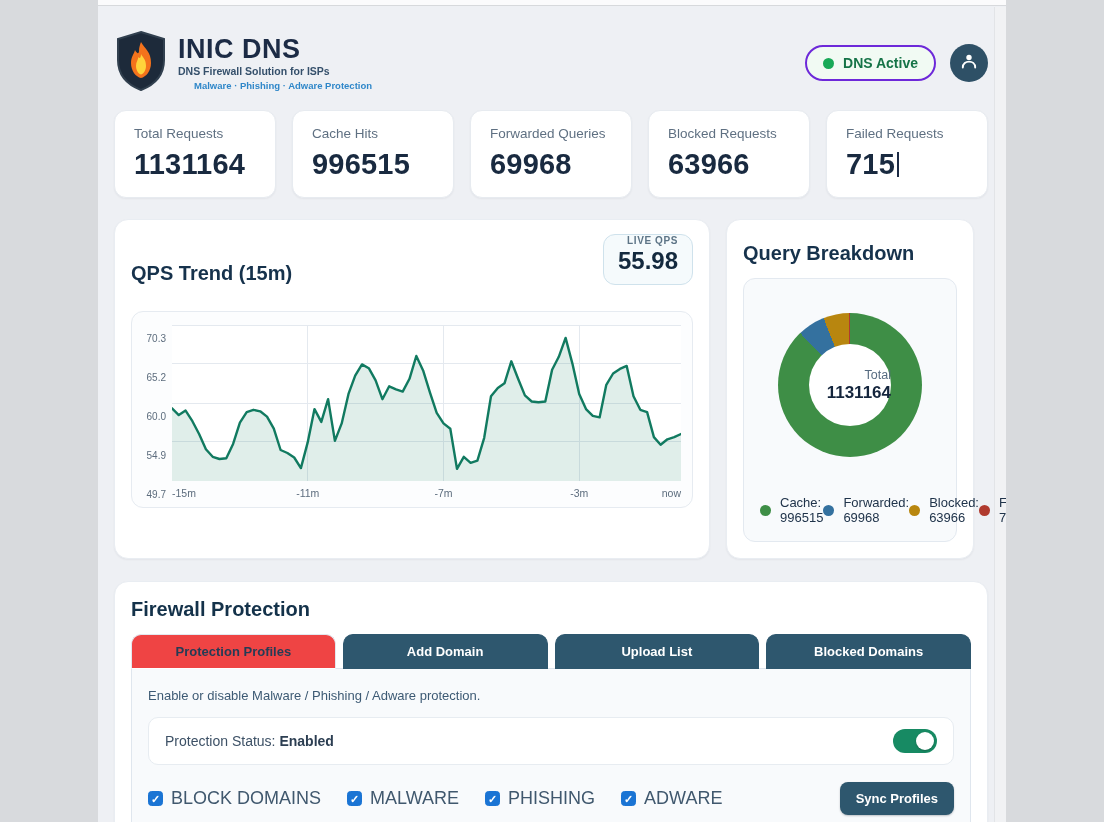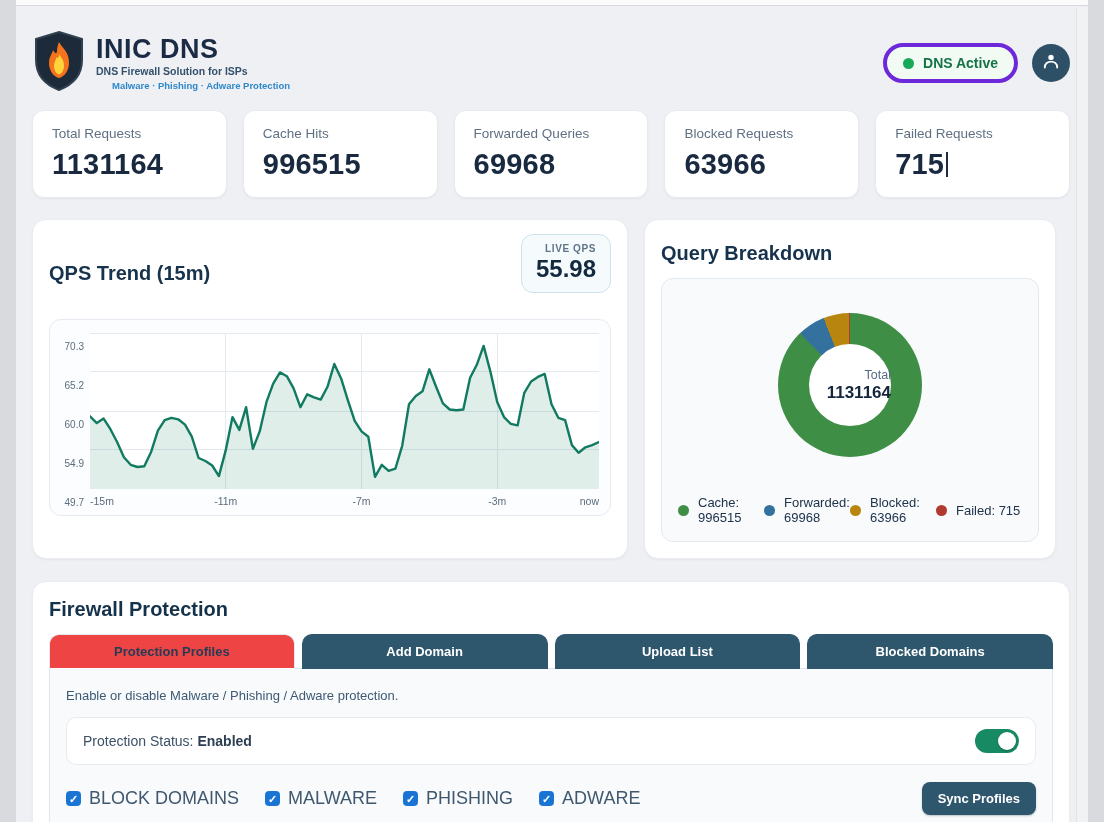--- a/index.html
+++ b/index.html
@@ -1,50 +1,50 @@
 <!DOCTYPE html>
 <html><head>
 <meta charset="utf-8">
 <style>
   * { margin:0; padding:0; box-sizing:border-box; }
   body { background:#d8dadd; font-family:"Liberation Sans", sans-serif; }
-  .screen { width:1072px; height:822px; position:relative; background:#eef0f4; overflow:hidden; margin:0 auto; }
+  .screen { width:908px; height:822px; position:relative; background:#eef0f4; overflow:hidden; margin:0 auto; }
   .top-strip { height:6px; background:#fbfbfc; border-bottom:1px solid #d7d9dc; }
   .scroll-strip { position:absolute; right:0; top:7px; bottom:0; width:12px; background:#f1f2f4; border-left:1px solid #e2e4e7; }
   .content { margin:0 18px 0 16px; }
 
   
   .header { display:flex; justify-content:space-between; align-items:center; padding-top:24px; }
   .logo { display:flex; align-items:center; gap:10px; }
   .logo-text .title { font-size:27px; font-weight:800; color:#1c2b45; letter-spacing:0.5px; line-height:1.05; }
   .logo-text .subtitle { font-size:10.5px; font-weight:700; color:#35506b; margin-top:2px; }
   .logo-text .tagline { font-size:9.5px; font-weight:700; color:#2f87c9; margin-top:3px;margin-left:16px; }
   .header-right { display:flex; align-items:center; gap:14px; }
-  .status-badge { display:flex; align-items:center; gap:9px; background:#f1faf3; border:4px solid #6d28d9; border-radius:999px; padding:8px 16px; color:#157347; font-size:14px; font-weight:700; }
+  .status-badge { display:flex; align-items:center; gap:9px; background:#f1faf3; border:2px solid #6d28d9; border-radius:999px; padding:8px 16px; color:#157347; font-size:14px; font-weight:700; }
   .status-dot { width:11px; height:11px; border-radius:50%; background:#18a957; }
   .avatar { width:38px; height:38px; border-radius:50%; background:#2e5066; display:flex; align-items:center; justify-content:center; cursor:pointer; }
 
   
   .stats-row { display:flex; gap:16px; margin-top:14px; }
   .stat-card { flex:1; background:#fff; border:1px solid #e7ebf0; border-radius:12px; padding:15px 19px; box-shadow:0 1px 2px rgba(16,24,40,.05); height:88px; }
   .stat-label { font-size:13.5px; color:#5f7082; }
   .stat-value { font-size:29px; font-weight:700; color:#192a40; margin-top:7px; letter-spacing:0.2px; }
   .caret { display:inline-block; width:2px; height:25px; background:#1c2b45; margin-left:2px; vertical-align:-3px; animation:blink 1.1s steps(2) infinite; }
   @keyframes blink { 50% { opacity:0; } }
 
   
   .main-row { display:flex; gap:16px; margin-top:21px; }
   .panel { background:#fff; border:1px solid #e9edf2; border-radius:14px; box-shadow:0 1px 2px rgba(16,24,40,.05); }
   .qps-panel { width:596px; padding:14px 16px 16px; }
   .breakdown-panel { flex:1; margin-right:14px; padding:14px 16px 16px; }
 
   .qps-head { display:flex; justify-content:space-between; align-items:flex-start; }
   .panel-title { font-size:20px; font-weight:700; color:#16324c; }
   .qps-title { margin-top:28px; }
-  .live-box { background:#f5fafc; border:1.5px solid #cfe2ec; border-radius:12px; padding:8px 14px 9px; text-align:right; }
+  .live-box { background:#f5fafc; border:1.5px solid #cfe2ec; border-radius:12px; padding:0 14px 9px; text-align:right; }
   .live-label { font-size:10px; font-weight:600; color:#5d7486; letter-spacing:0.6px; }
   .live-value { font-size:24px; font-weight:800; color:#13293e; margin-top:1px; }
 
   .chart-box { margin-top:26px; background:#fcfdfe; border:1px solid #e6ebf1; border-radius:12px; padding:13px 11px 6px 8px; }
   .chart-inner { display:flex; }
   .y-labels { width:32px; position:relative; }
   .y-labels span { position:absolute; right:6px; font-size:10px; color:#5c6c7d; transform:translateY(-50%); }
   .plot { position:relative; flex:1; height:156px; background:#ffffff; }
   .x-labels { position:relative; height:20px; margin-left:32px; }
   .x-labels span { position:absolute; top:6px; font-size:10.5px; color:#5c6c7d; }

